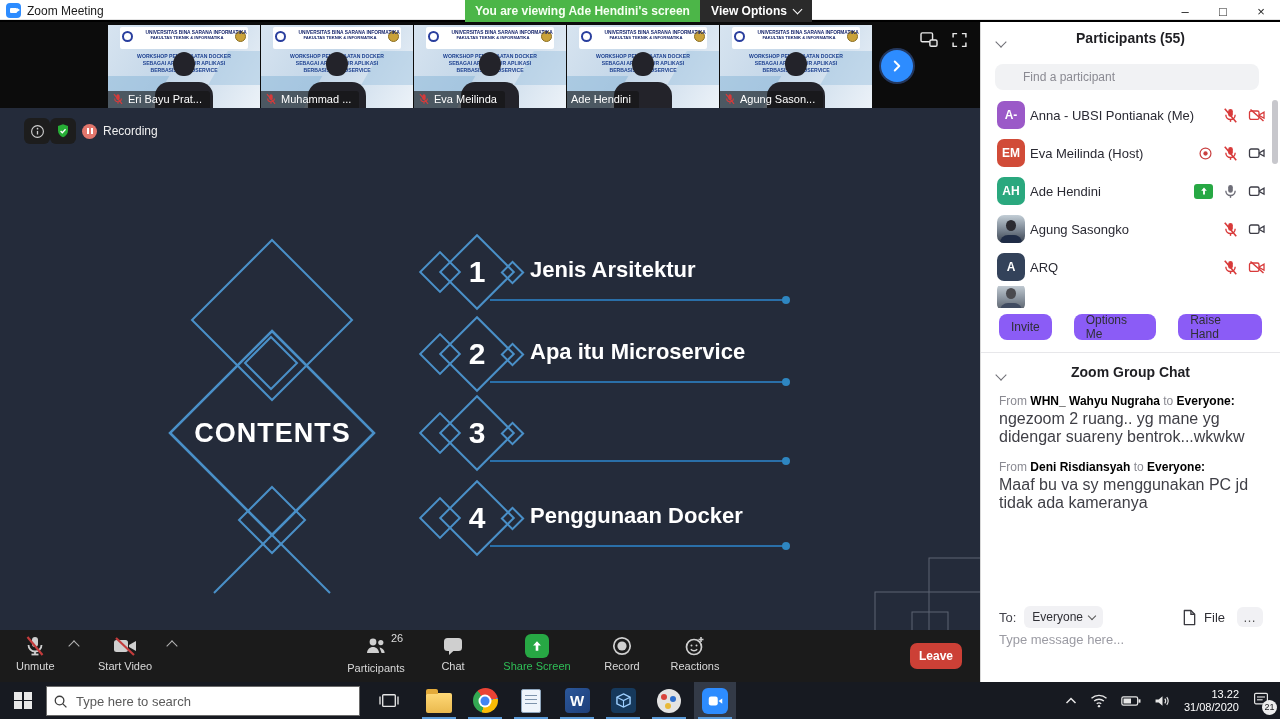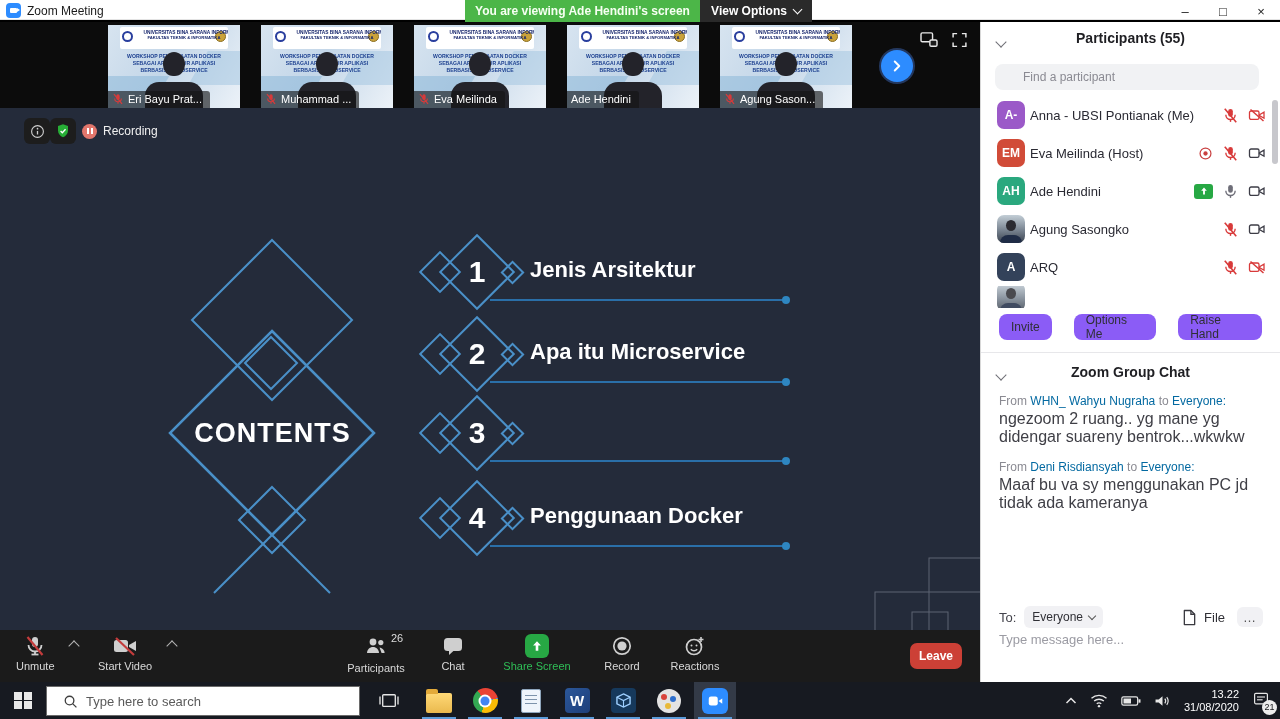--- a/index.html
+++ b/index.html
@@ -17,21 +17,21 @@
   .tb-viewopts{position:absolute;left:700px;top:0;width:112px;height:22px;background:#2a2a2a;color:#fff;font-size:12px;font-weight:bold;display:flex;align-items:center;justify-content:center;gap:7px;cursor:pointer}
   .chev-d{width:7px;height:7px;border-right:1.6px solid #fff;border-bottom:1.6px solid #fff;transform:rotate(45deg);margin-top:-3px}
   .winctl{position:absolute;right:0;top:0;height:22px;display:flex}
   .winctl span{width:38px;height:22px;display:flex;align-items:center;justify-content:center;font-size:13px;color:#222;cursor:pointer}
 
   
   .meeting{position:absolute;left:0;top:22px;width:980px;height:660px;background:#0c0c0c}
 
   
   .filmstrip{position:absolute;left:0;top:0;width:980px;height:86px;background:#0c0c0c}
-  .tile{position:absolute;top:3px;width:132px;height:83px;background:#dfe9f2;overflow:hidden}
+  .tile{position:absolute;top:3px;width:152px;height:83px;background:#dfe9f2;overflow:hidden}
   .tile.active{outline:2px solid #35b55c;outline-offset:-2px}
   .vbg{position:absolute;inset:0;background:linear-gradient(120deg,#d7e4f0 0%,#c3d6e8 45%,#ecf2f8 100%)}
   .vbg .stripe1{position:absolute;left:-22px;bottom:-14px;width:70px;height:46px;background:#8db8d9;opacity:.55;transform:skewX(-30deg)}
   .vbg .stripe2{position:absolute;right:-18px;top:26px;width:60px;height:34px;background:#9fc3e0;opacity:.5;transform:skewX(-30deg)}
   .vstrip{position:absolute;left:12px;right:12px;top:2px;height:22px;background:#fff;border-radius:2px;padding:2px 16px 0 16px;text-align:center;line-height:6px;overflow:hidden}
   .vstrip .l1{font-size:6px;font-weight:bold;color:#15246b;transform:scale(.8);white-space:nowrap}
   .vstrip .l2{font-size:6px;font-weight:bold;color:#15246b;transform:scale(.7);white-space:nowrap}
   .vstrip .logoL{position:absolute;left:2px;top:4px;width:11px;height:11px;border-radius:50%;background:#fff;border:2px solid #2a3f9e}
   .vstrip .logoR{position:absolute;right:2px;top:4px;width:11px;height:11px;border-radius:50%;background:#caa23a;border:1px solid #8a6d1f}
   .vtext{position:absolute;left:6px;right:6px;top:28px;text-align:center;line-height:7px;overflow:hidden}
@@ -90,38 +90,38 @@
   .pname{margin-left:5px;font-size:13px;color:#2a2a33;white-space:nowrap;overflow:hidden}
   .picons{margin-left:auto;display:flex;align-items:center;gap:9px}
   .p-scroll{position:absolute;right:2px;top:78px;width:6px;height:64px;border-radius:3px;background:#c7c7cc}
   .p-btnrow{position:absolute;left:0;top:292px;width:100%;display:flex;justify-content:flex-start;gap:22px;padding:0 18px}
   .pbtn{height:26px;padding:0 12px;background:#8b5cf6;border-radius:8px;font-size:12px;color:#2f2f35;display:flex;align-items:center;cursor:pointer}
   .p-div{position:absolute;left:0;top:330px;width:100%;border-top:1px solid #e7e7ea}
   .c-head{position:absolute;left:0;top:342px;width:100%;text-align:center;font-size:14px;font-weight:bold;color:#1f1f23}
   .c-chev{position:absolute;left:16px;top:349px;width:8px;height:8px;border-right:1.6px solid #6f6f76;border-bottom:1.6px solid #6f6f76;transform:rotate(45deg);cursor:pointer}
   .msg{position:absolute;left:18px;width:264px}
   .mmeta{font-size:12px;color:#8a8a92}
-  .mmeta b{color:#0369a1;font-weight:normal}
+  .mmeta b{color:#000000;font-weight:bold}
   .mbody{font-size:16px;color:#3f3f46;line-height:18px;margin-top:2px}
   .c-torow{position:absolute;left:18px;top:584px;width:264px;display:flex;align-items:center}
   .tolabel{font-size:13px;color:#44444c}
   .topill{margin-left:8px;height:22px;padding:0 8px;background:#f1f1f4;border-radius:6px;display:flex;align-items:center;gap:6px;font-size:12px;color:#2f2f35;cursor:pointer}
   .topill .chev{width:6px;height:6px;border-right:1.5px solid #555;border-bottom:1.5px solid #555;transform:rotate(45deg);margin-top:-2px}
   .filegrp{margin-left:auto;display:flex;align-items:center;gap:7px;cursor:pointer}
   .filelbl{font-size:13px;color:#2f2f35}
   .morebtn{margin-left:12px;width:26px;height:20px;background:#f1f1f4;border-radius:6px;display:flex;align-items:center;justify-content:center;font-size:13px;color:#555;cursor:pointer;letter-spacing:1px}
   .c-input{position:absolute;left:18px;top:610px;width:264px;border:none;background:transparent;font-size:13px;color:#333;font-family:"Liberation Sans",sans-serif}
   .c-input::placeholder{color:#9b9ba3}
 
   
   .taskbar{position:absolute;left:0;top:682px;width:1280px;height:37px;background:#171a21;z-index:50}
   .tb-start{position:absolute;left:0;top:0;width:46px;height:37px;display:flex;align-items:center;justify-content:center;cursor:pointer}
   .winlogo{display:grid;grid-template-columns:8px 8px;grid-template-rows:8px 8px;gap:1.5px}
   .winlogo i{background:#e9e9e9}
-  .tb-search{position:absolute;left:46px;top:4px;width:314px;height:30px;background:#fff;border:1px solid #6a6a6a;display:flex;align-items:center;gap:8px;padding:0 16px}
+  .tb-search{position:absolute;left:46px;top:4px;width:314px;height:30px;background:#fff;border:1px solid #6a6a6a;display:flex;align-items:center;gap:8px;padding:0 6px}
   .tb-search input{border:none;outline:none;flex:1;font-size:13px;color:#444;font-family:"Liberation Sans",sans-serif;background:transparent}
   .tb-search input::placeholder{color:#5a5a5a}
   .tb-btn{position:absolute;top:0;width:42px;height:37px;display:flex;align-items:center;justify-content:center;cursor:pointer}
   .runline{position:absolute;left:50%;transform:translateX(-50%);bottom:0;width:34px;height:2.5px;background:#5b9bd9}
   .folder{position:relative;width:26px;height:20px;margin-top:4px;background:linear-gradient(180deg,#ffd977,#eab94e);border-radius:2px}
   .folder::before{content:"";position:absolute;left:0;top:-4px;width:12px;height:5px;background:#e3aa3a;border-radius:2px 2px 0 0}
   .chrome{width:25px;height:25px;border-radius:50%;background:conic-gradient(from -40deg,#ea4335 0 33%,#4a90d9 0 34%,#fbbc05 34% 66%,#34a853 66% 100%);position:relative}
   .chrome::before{content:"";position:absolute;left:50%;top:50%;transform:translate(-50%,-50%);width:13px;height:13px;border-radius:50%;background:#fff}
   .chrome::after{content:"";position:absolute;left:50%;top:50%;transform:translate(-50%,-50%);width:9px;height:9px;border-radius:50%;background:#4285f4}
   .notepad{width:20px;height:24px;background:#eef4fb;border:1px solid #8fa6bd;border-radius:2px;position:relative}

